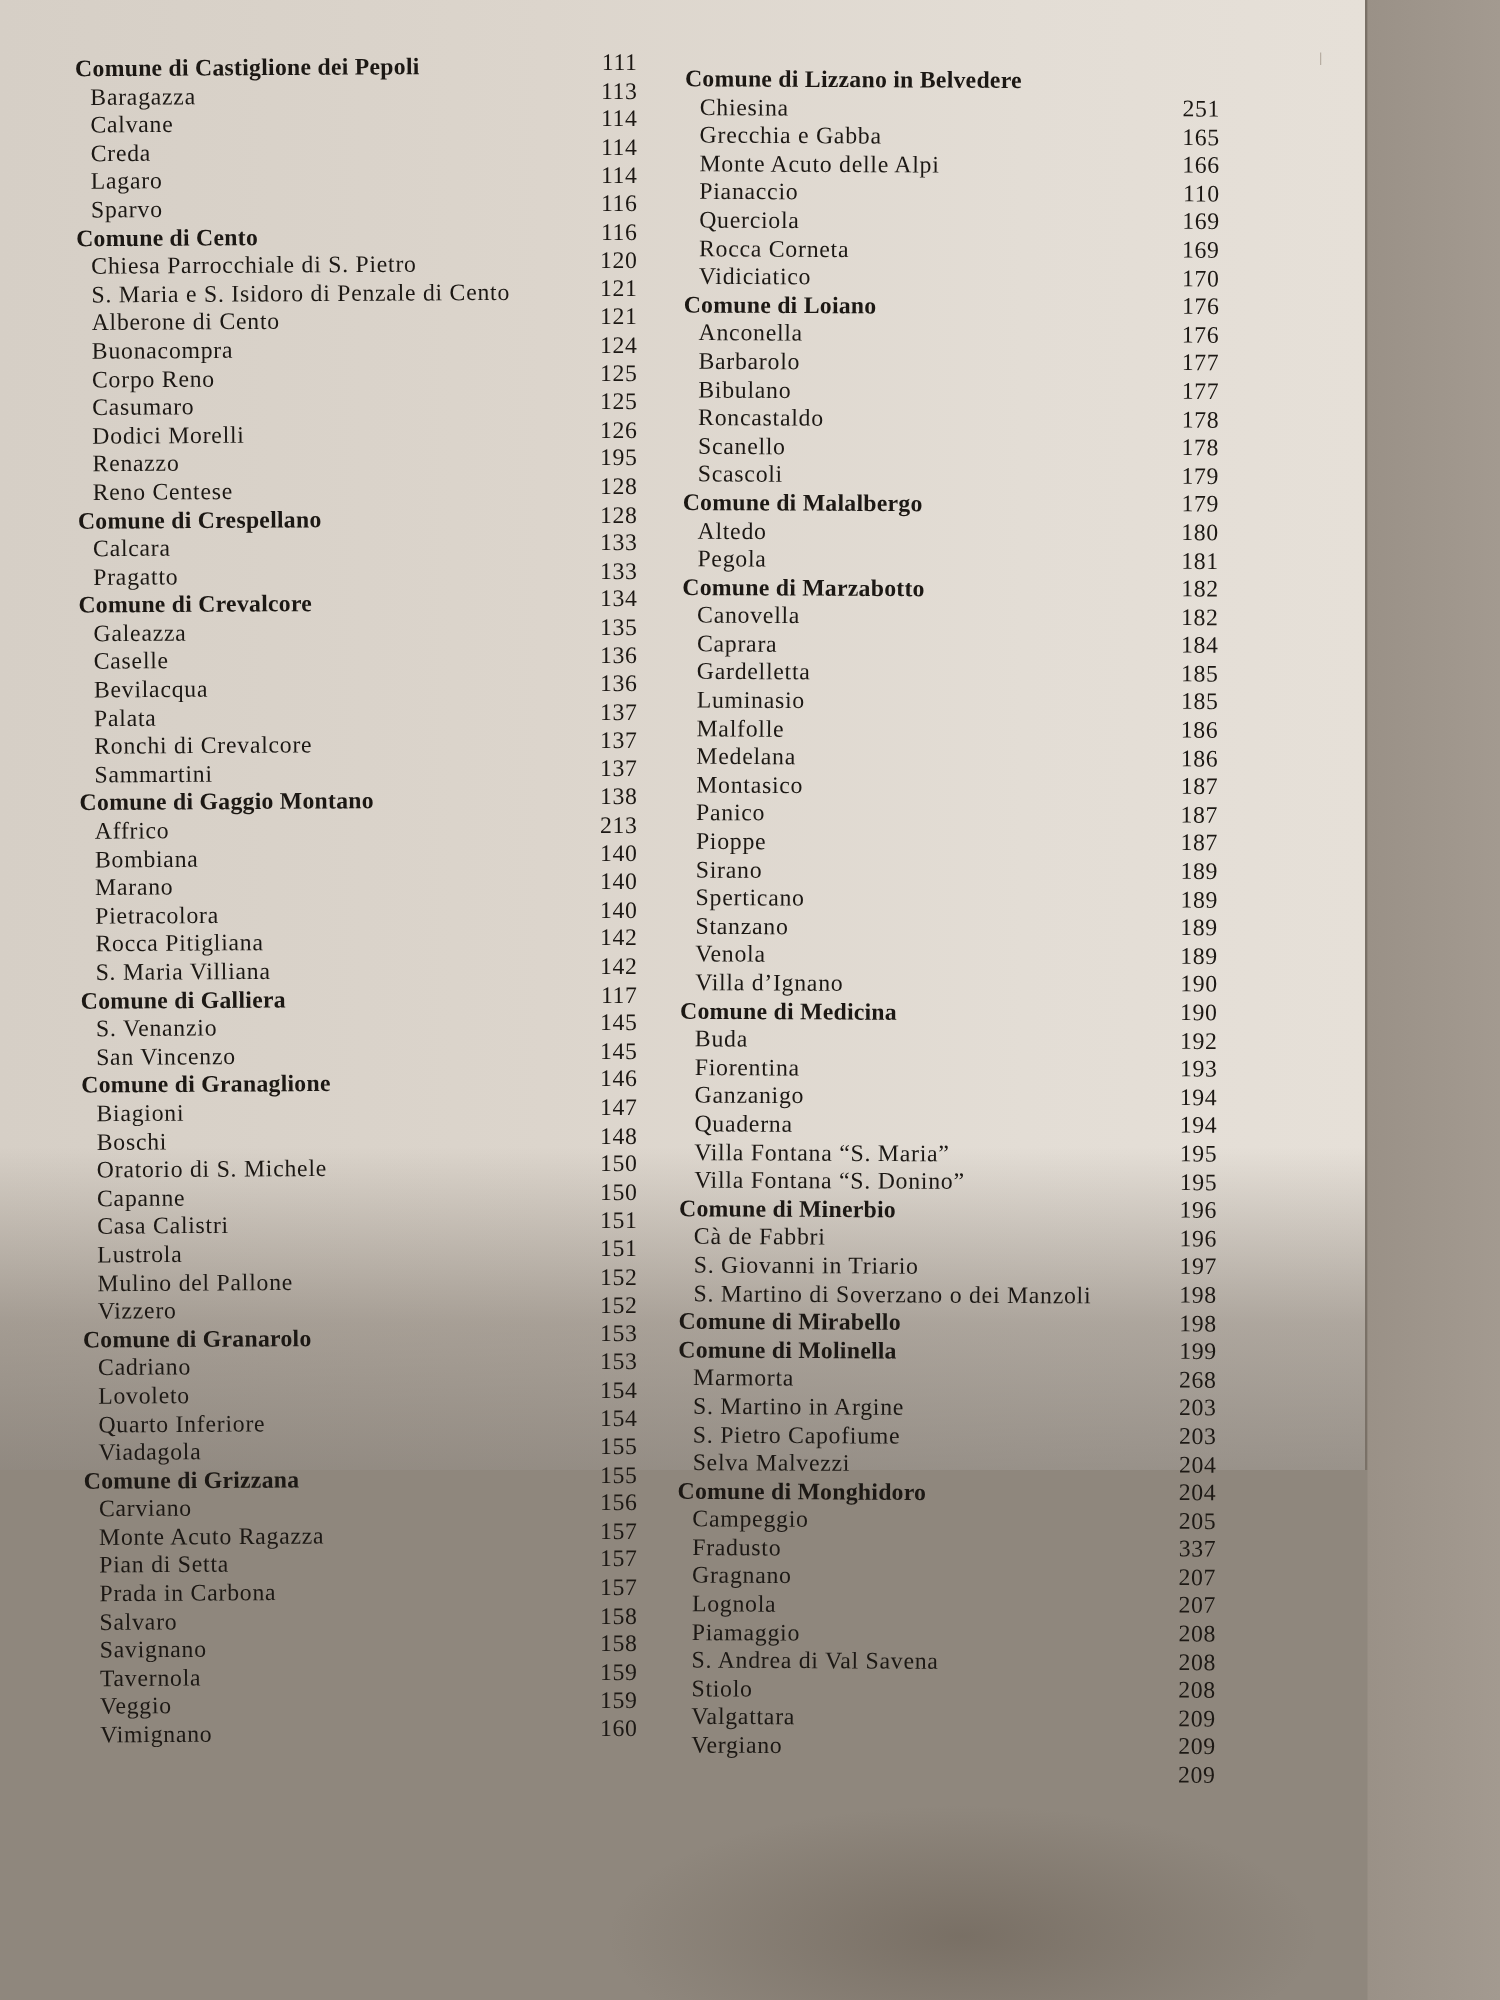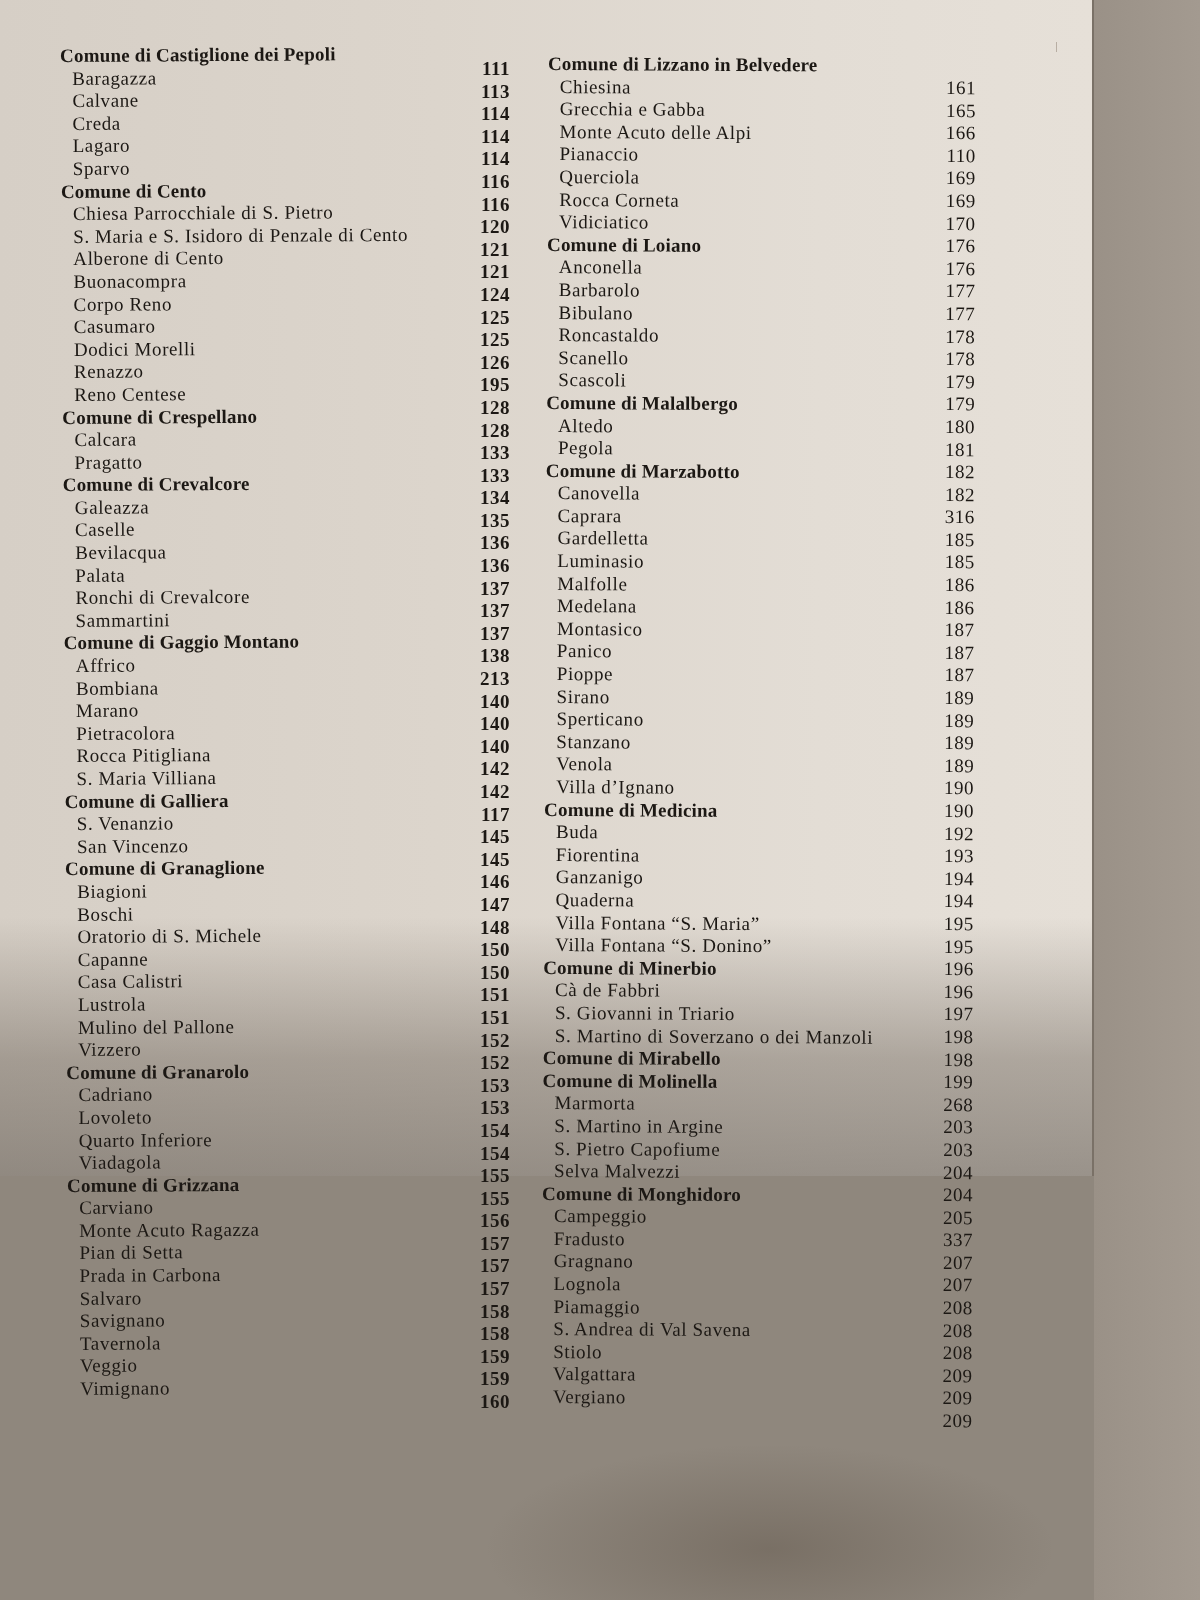--- a/index.html
+++ b/index.html
@@ -27,21 +27,21 @@
   }
   .names { position: absolute; }
   .names div, .nums div {
     height: 22.6px; line-height: 22.6px; font-size: 19px; white-space: nowrap; letter-spacing: 0.6px;
   }
   .names .comune { font-weight: bold; letter-spacing: 0.2px; }
   .names .place { padding-left: 12px; }
   .nums { position: absolute; text-align: right; }
   .nums div { letter-spacing: 0.5px; }
   #left-names { left: 60px; top: 45px; transform: rotate(-0.35deg); transform-origin: 0 0; }
-  #left-nums  { left: 462px; width: 48px; top: 58px; font-weight: bold; }
+  #left-nums  { left: 462px; width: 48px; top: 40px; }
   #right-names { left: 548px; top: 53px; transform: rotate(0.3deg); transform-origin: 0 0; }
   #right-nums { left: 910px; width: 66px; top: 77px; transform: rotate(0.15deg); transform-origin: 0 0; }
   .mark { position: absolute; left: 1056px; top: 42px; width: 1px; height: 10px; background: #b8aea3; }
 </style>
 </head>
 <body>
 
 <div class="page">
   <div class="page-shadow"></div>
   <div class="mark"></div>
@@ -227,40 +227,40 @@
       <div class="place">Fradusto</div>
       <div class="place">Gragnano</div>
       <div class="place">Lognola</div>
       <div class="place">Piamaggio</div>
       <div class="place">S. Andrea di Val Savena</div>
       <div class="place">Stiolo</div>
       <div class="place">Valgattara</div>
       <div class="place">Vergiano</div>
     </div>
   <div class="nums" id="right-nums">
-      <div>161</div>
+      <div>251</div>
       <div>165</div>
       <div>166</div>
       <div>110</div>
       <div>169</div>
       <div>169</div>
       <div>170</div>
       <div>176</div>
       <div>176</div>
       <div>177</div>
       <div>177</div>
       <div>178</div>
       <div>178</div>
       <div>179</div>
       <div>179</div>
       <div>180</div>
       <div>181</div>
       <div>182</div>
       <div>182</div>
-      <div>316</div>
+      <div>184</div>
       <div>185</div>
       <div>185</div>
       <div>186</div>
       <div>186</div>
       <div>187</div>
       <div>187</div>
       <div>187</div>
       <div>189</div>
       <div>189</div>
       <div>189</div>

